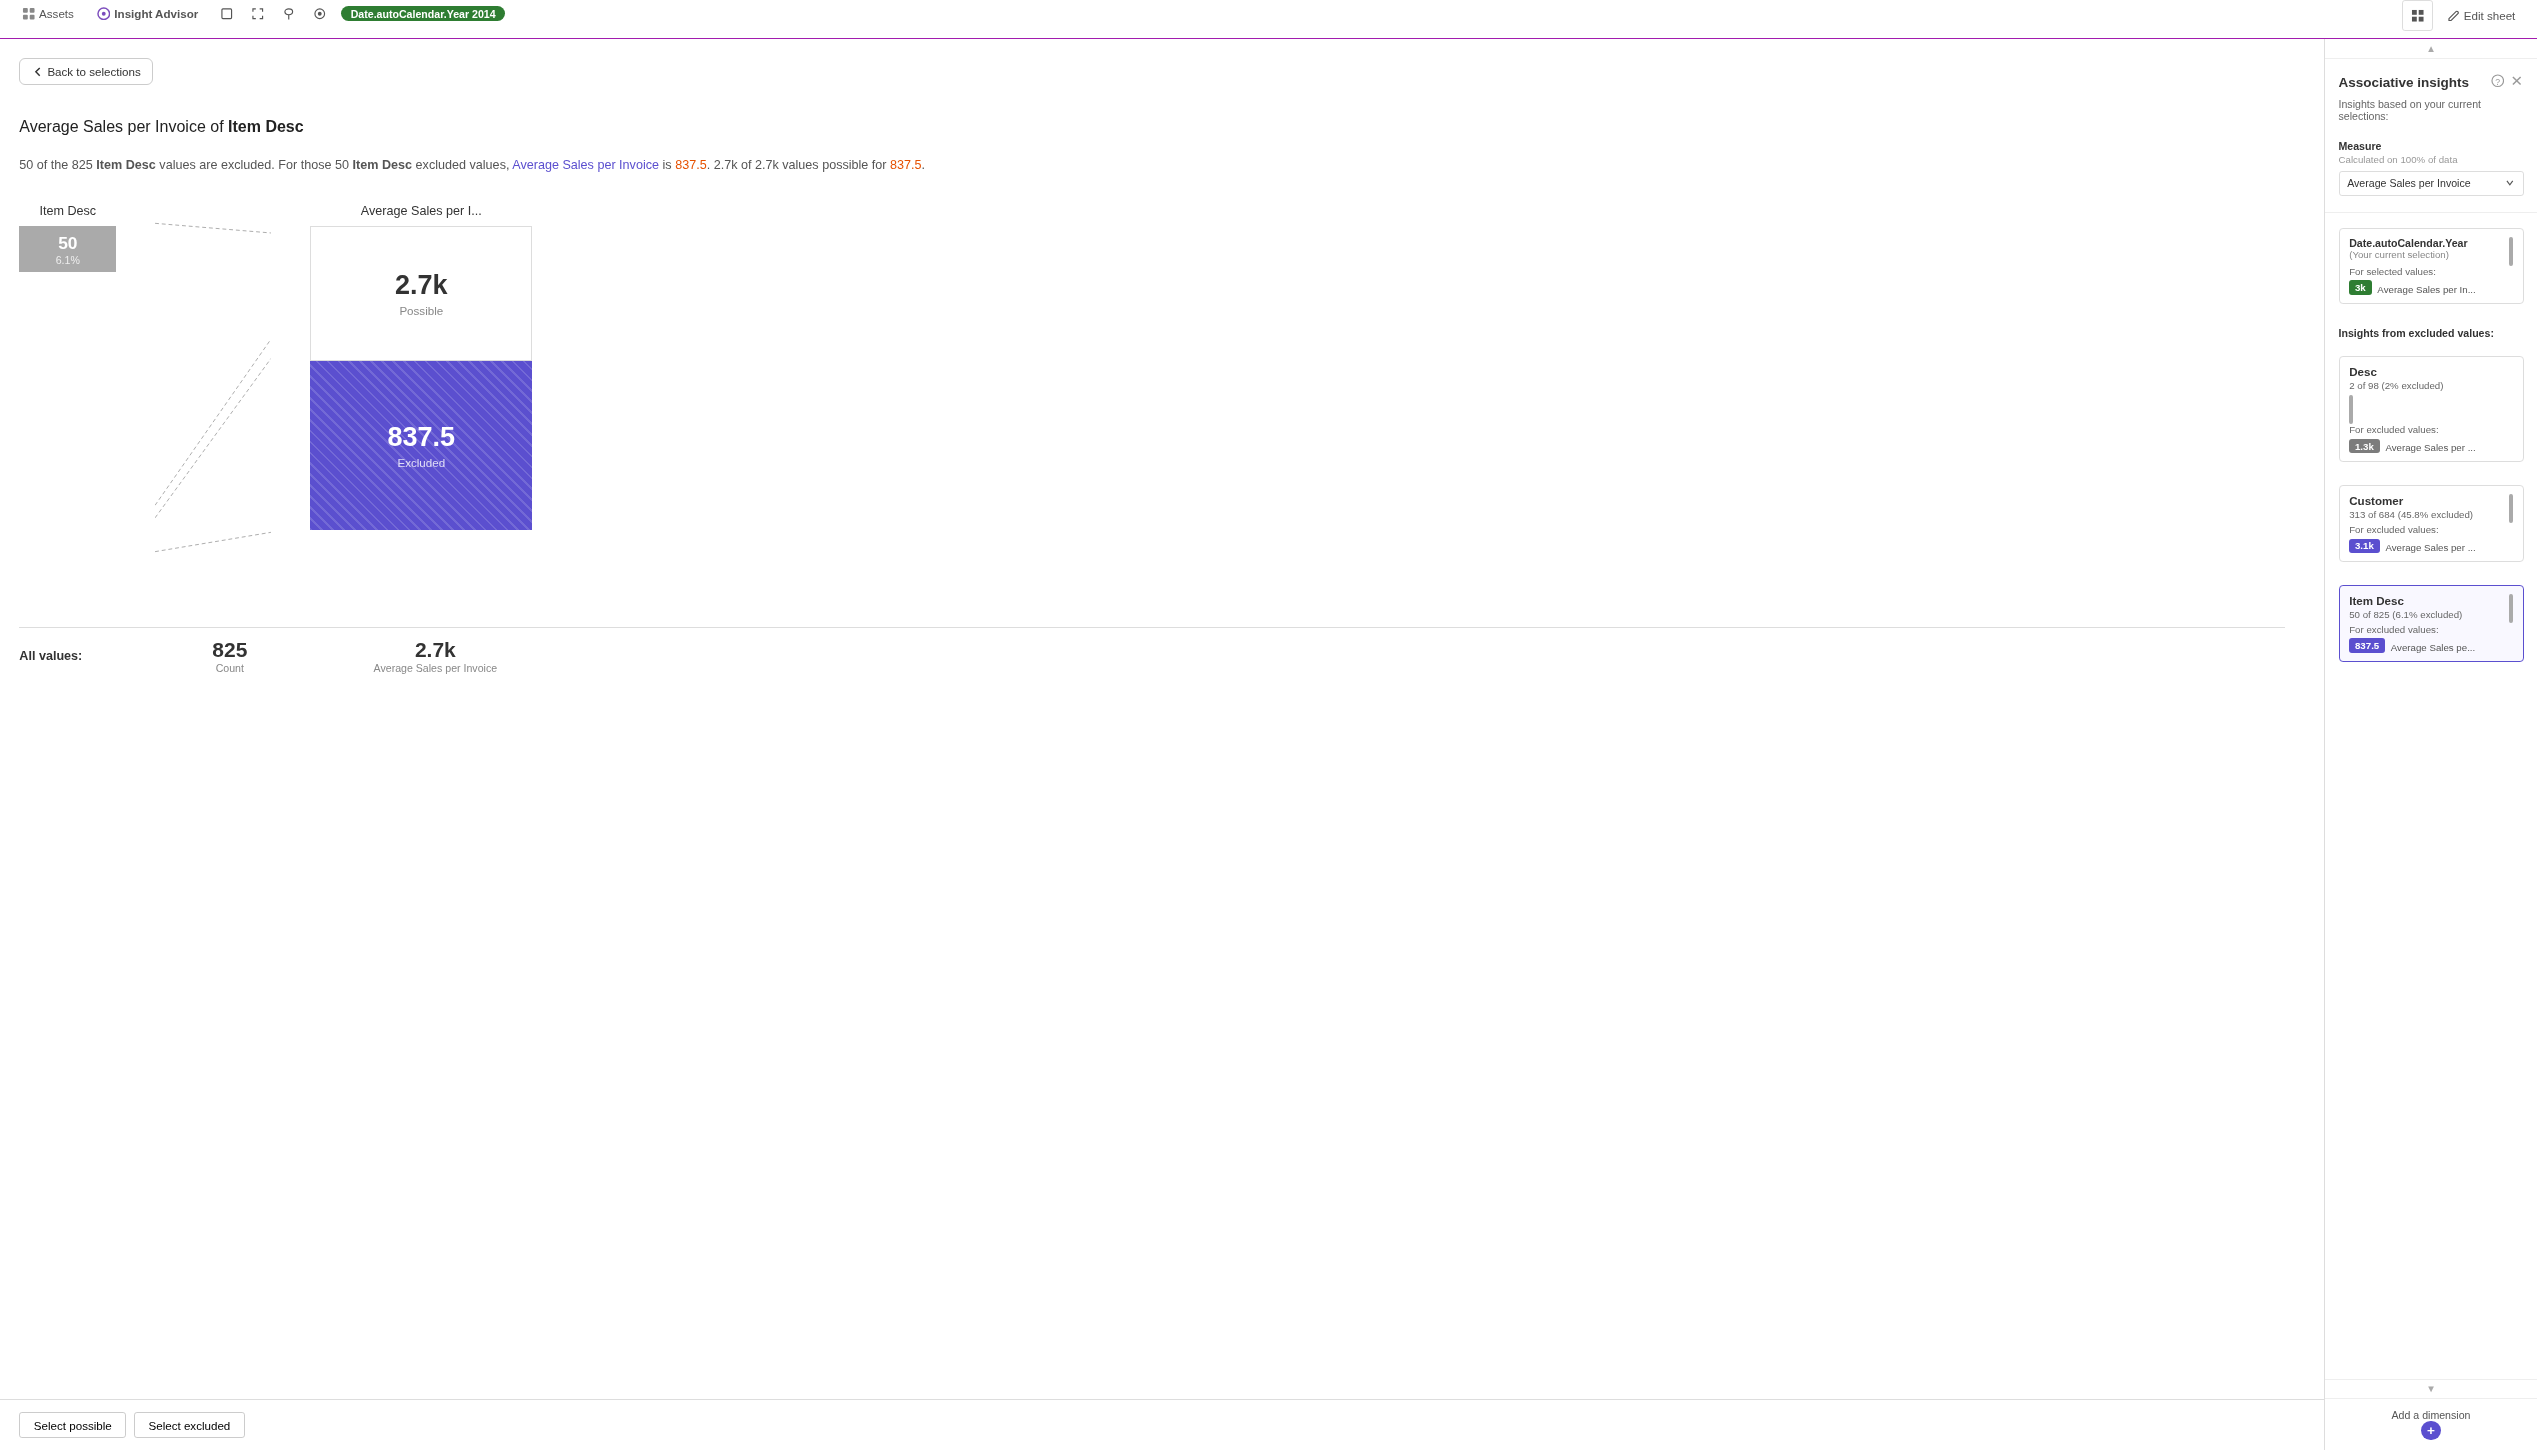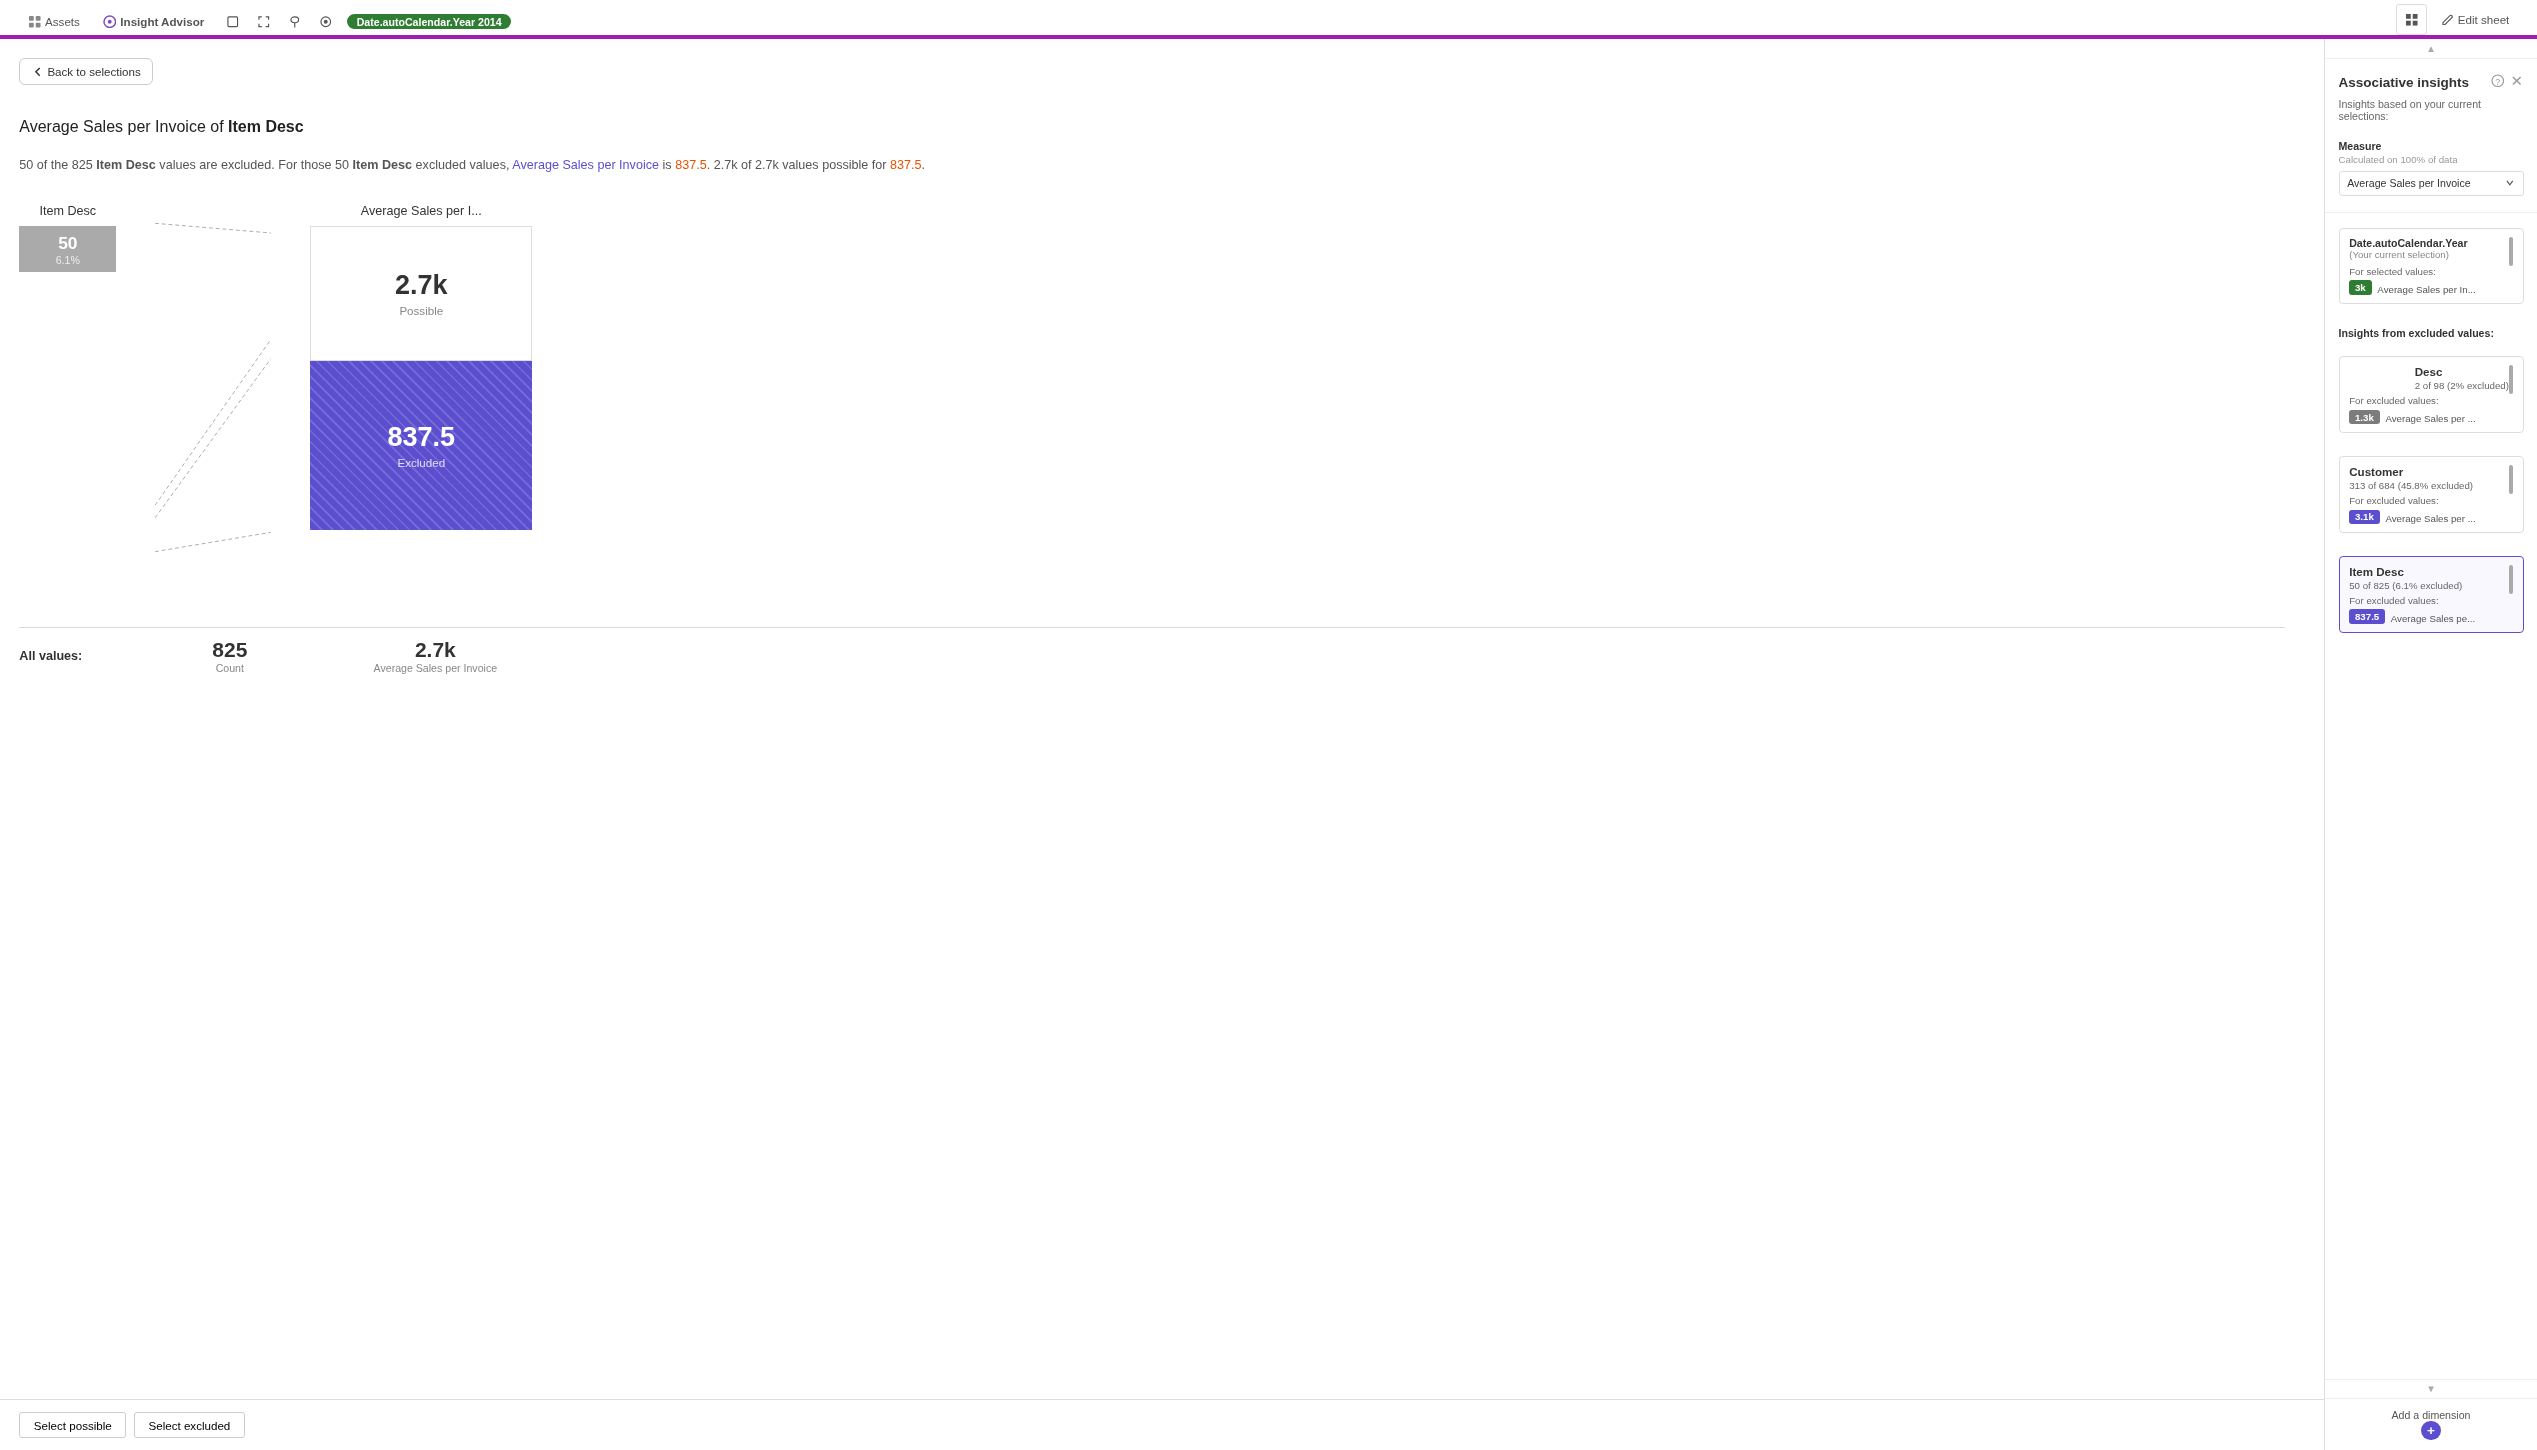--- a/index.html
+++ b/index.html
@@ -1,21 +1,21 @@
 <!DOCTYPE html>
 <html><head>
   <meta charset="utf-8">
   <style>
     * { box-sizing: border-box; margin: 0; padding: 0; }
     body { font-family: -apple-system, BlinkMacSystemFont, 'Segoe UI', Arial, sans-serif; background: #f5f5f5; font-size: 12.6px; color: #333; }
 
     
     .topbar {
-      display: flex; align-items: flex-end; justify-content: space-between;
-      background: #fff; border-bottom: 4px solid #a21caf; height: 39px; padding: 0 20px;
+      display: flex; align-items: flex-start; justify-content: space-between;
+      background: #fff; border-bottom: 1px solid #a21caf; height: 39px; padding: 0 14px;
     }
     .topbar-left { display: flex; align-items: center; gap: 7.7px; }
     .topbar-assets { display: flex; align-items: center; gap: 3.9px; color: #555; font-size: 11.6px; padding: 0 7.7px; }
     .topbar-insight { display: flex; align-items: center; gap: 3.9px; color: #555; font-size: 11.6px; padding: 0 7.7px; font-weight: 600; }
     .topbar-insight svg { color: #7c4dbd; }
     .topbar-icons { display: flex; gap: 3.9px; align-items: center; }
     .topbar-icon-btn { width: 27px; height: 27px; display: flex; align-items: center; justify-content: center; border: none; background: transparent; cursor: pointer; color: #555; border-radius: 2.9px; }
     .selection-pill { background: #2e7d32; color: #fff; padding: 1.9px 9.7px; border-radius: 11.6px; font-size: 10.6px; font-weight: 600; }
     .topbar-right { display: flex; align-items: center; gap: 7.7px; }
     .grid-icon-btn { width: 31px; height: 31px; display: flex; align-items: center; justify-content: center; border: 1px solid #ddd; background: #fff; border-radius: 2.9px; cursor: pointer; }
@@ -328,21 +328,21 @@
         </div>
       </div>
     </div>
 
     <div class="panel-section">
       <div class="panel-section-title">Insights from excluded values:</div>
     </div>
 
     <div class="panel-section">
       <div class="insight-card">
-        <div style="display:flex; justify-content:flex-end; align-items:flex-start;">
+        <div style="display:flex; justify-content:flex-end; align-items:flex-start;flex-direction:column;">
           <div>
             <div class="insight-card-title">Desc</div>
             <div class="insight-card-sub">2 of 98 (2% excluded)</div>
           </div>
           <div style="width:3.9px; height:29px; background:#aaa; border-radius:1.9px;"></div>
         </div>
         <div class="insight-card-label">For excluded values:</div>
         <div class="insight-badge-row">
           <span class="badge-desc">1.3k</span>
           <span class="badge-text">Average Sales per ...</span>

